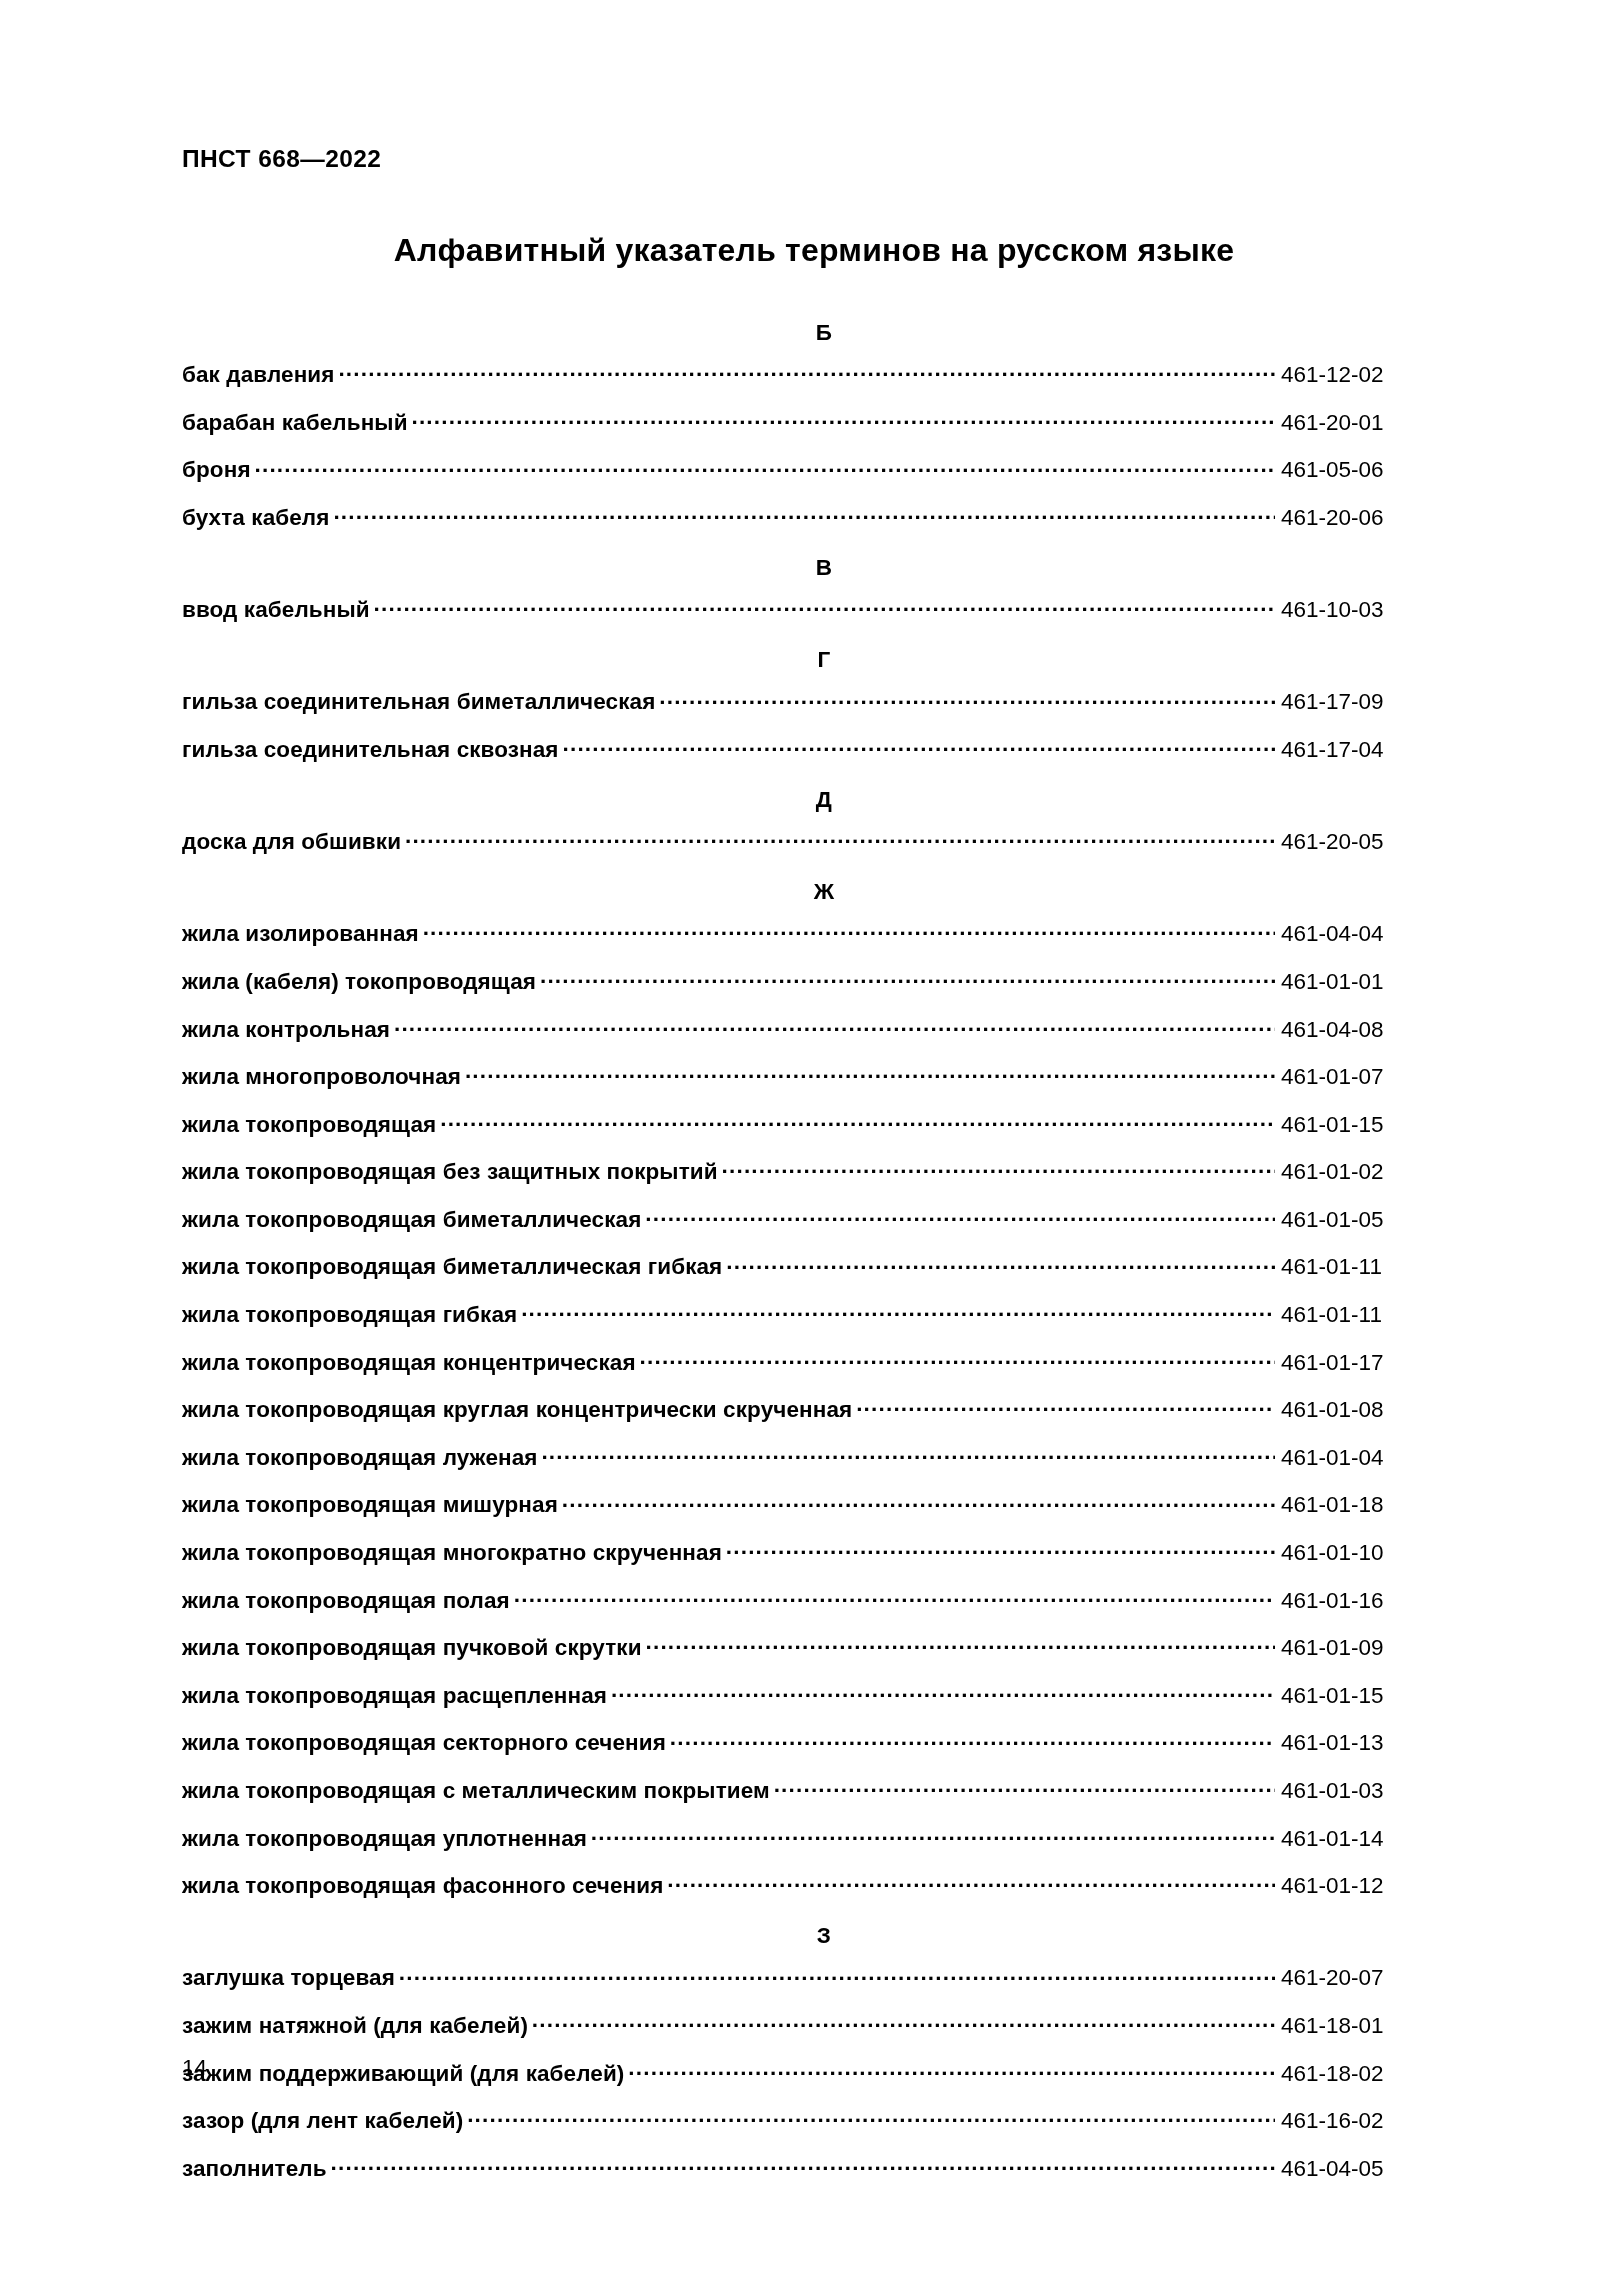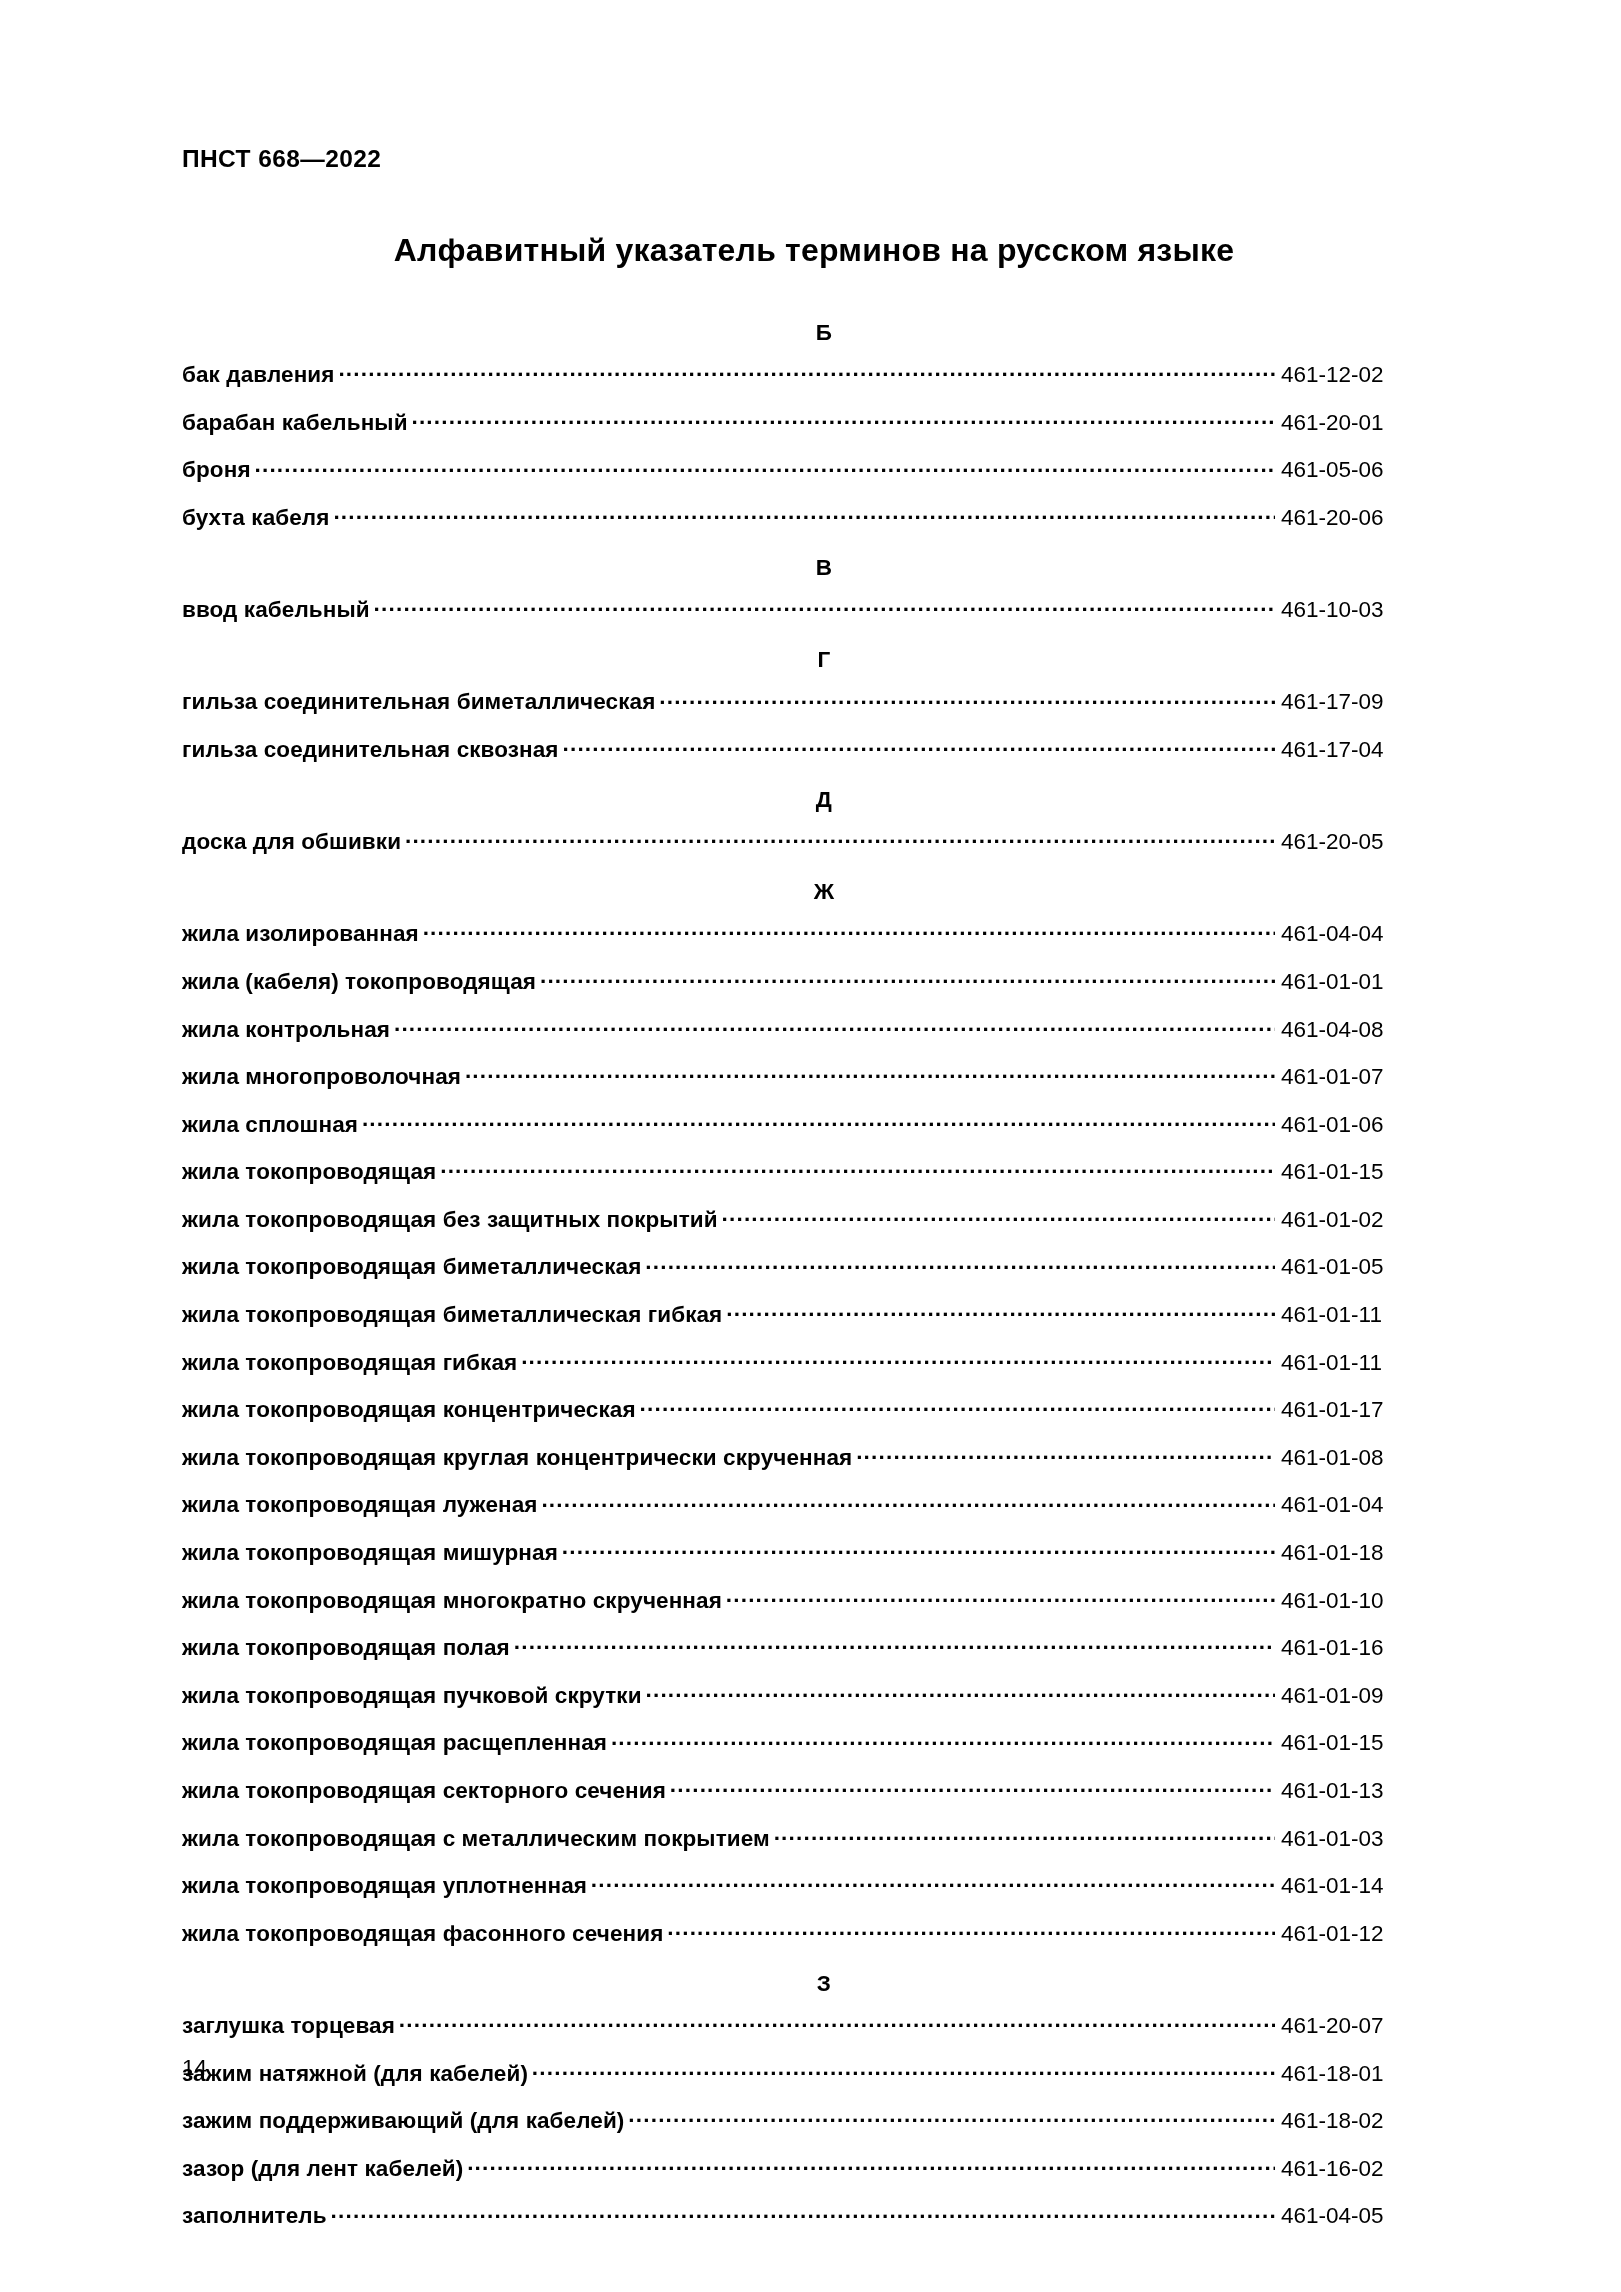--- a/index.html
+++ b/index.html
@@ -164,25 +164,20 @@
           <span class="entry-term">жила контрольная</span>
           <span class="entry-leader"></span>
           <span class="entry-code">461-04-08</span>
         </div>
         <div class="entry">
           <span class="entry-term">жила многопроволочная</span>
           <span class="entry-leader"></span>
           <span class="entry-code">461-01-07</span>
         </div>
         <div class="entry">
-          <span class="entry-term">жила сплошная</span>
-          <span class="entry-leader"></span>
-          <span class="entry-code">461-01-06</span>
-        </div>
-        <div class="entry">
           <span class="entry-term">жила токопроводящая</span>
           <span class="entry-leader"></span>
           <span class="entry-code">461-01-15</span>
         </div>
         <div class="entry">
           <span class="entry-term">жила токопроводящая без защитных покрытий</span>
           <span class="entry-leader"></span>
           <span class="entry-code">461-01-02</span>
         </div>
         <div class="entry">

